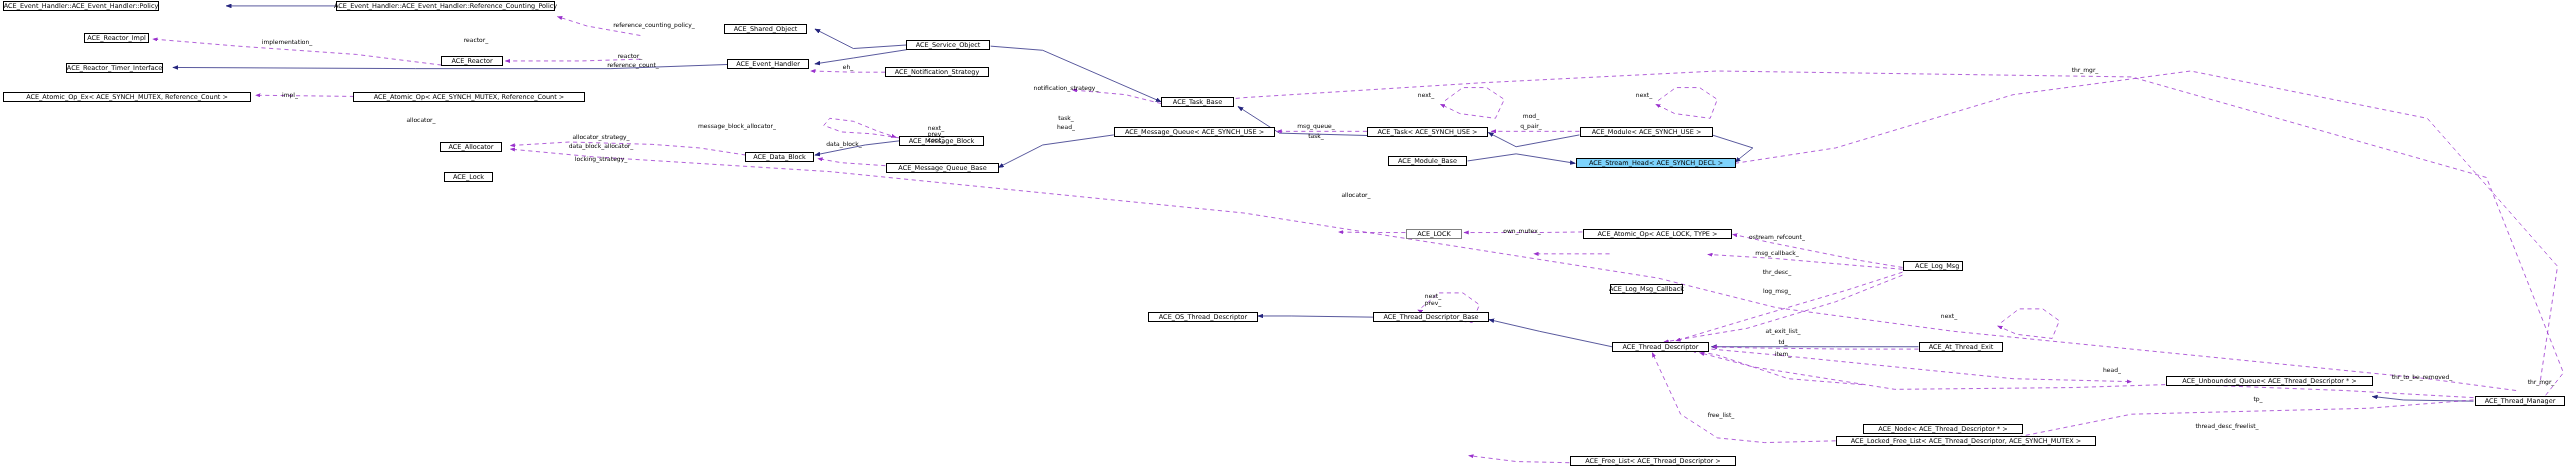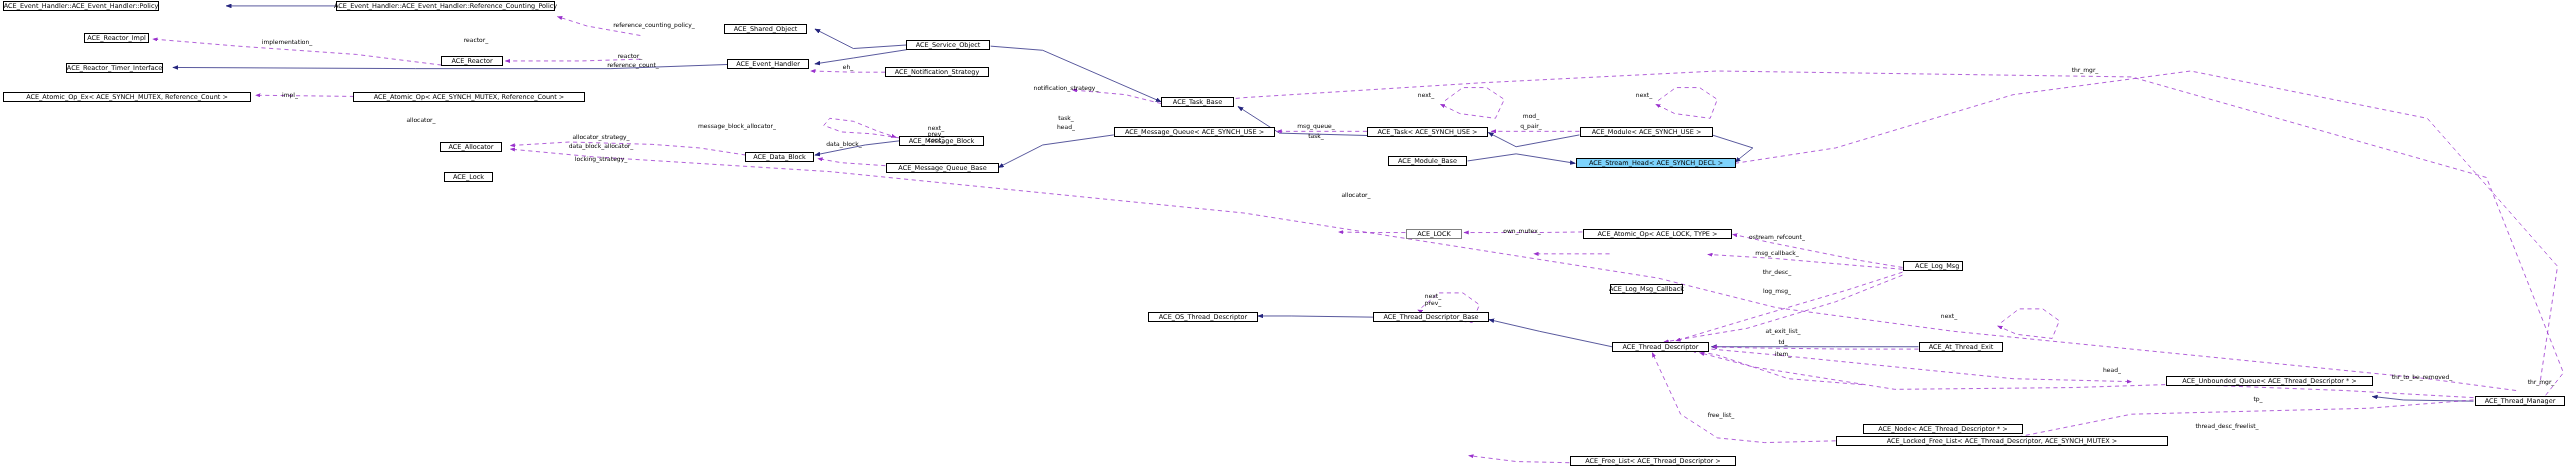--- a/index.html
+++ b/index.html
@@ -207,21 +207,21 @@
     </div>
   <div class="node" style="left:1863px;top:380px;width:160px;margin-top:44px;">
       <span>ACE_Node&lt; ACE_Thread_Descriptor * &gt;</span>
     </div>
   <div class="node" style="left:2166px;top:376px;width:207px;">
       <span>ACE_Unbounded_Queue&lt; ACE_Thread_Descriptor * &gt;</span>
     </div>
   <div class="node" style="left:2475px;top:396px;width:90px;">
       <span>ACE_Thread_Manager</span>
     </div>
-  <div class="node" style="left:1836px;top:436px;width:332px;">
+  <div class="node" style="left:1836px;top:436px;width:260px;">
       <span>ACE_Locked_Free_List&lt; ACE_Thread_Descriptor, ACE_SYNCH_MUTEX &gt;</span>
     </div>
   <div class="node" style="left:1570px;top:456px;width:166px;">
       <span>ACE_Free_List&lt; ACE_Thread_Descriptor &gt;</span>
     </div>
 
   <div id="labels">
       <div class="edge-label" style="left: 287px; top: 42px;">implementation_</div>
       <div class="edge-label" style="left: 476px; top: 40px;">reactor_</div>
       <div class="edge-label" style="left: 654px; top: 25px;">reference_counting_policy_</div>

